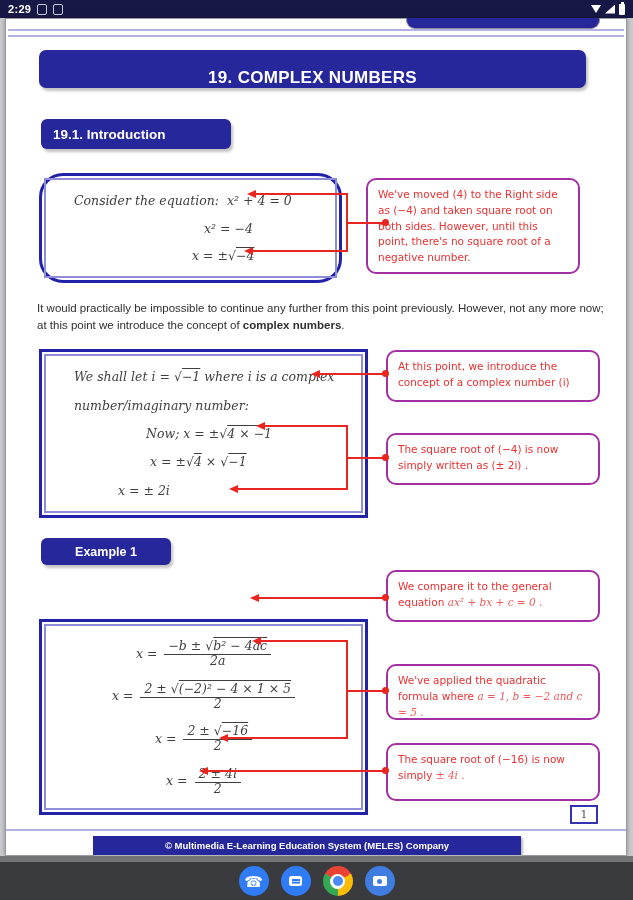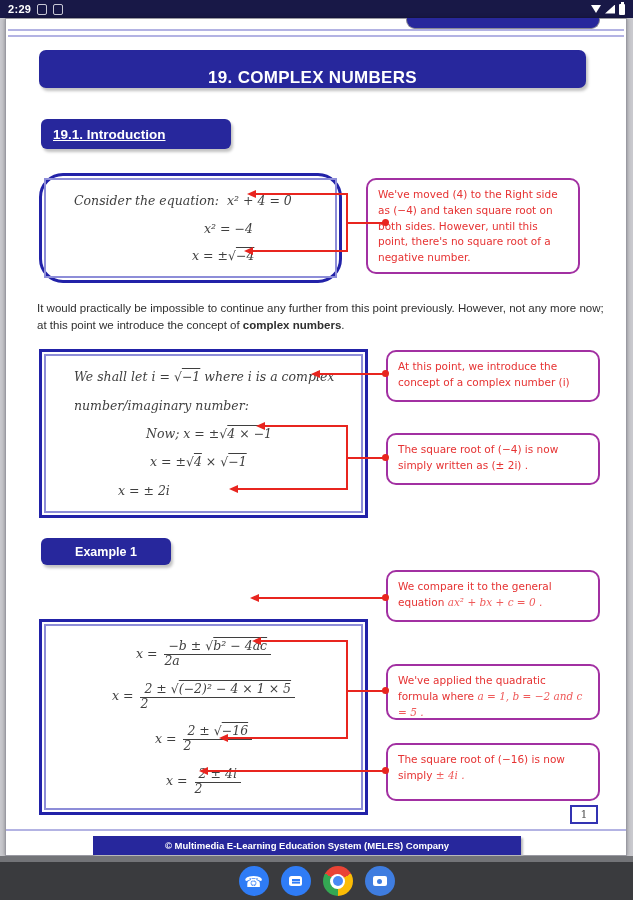--- a/index.html
+++ b/index.html
@@ -20,36 +20,36 @@
         border:1px solid #9a9aa2;box-sizing:border-box;box-shadow:0 0 4px rgba(0,0,0,.35);}
   .navy{background:#27279c;color:#fff;}
   .hline{position:absolute;height:2px;background:#b3b3e3;}
   .topclip{position:absolute;left:400px;top:-1px;width:192px;height:10px;background:#27279c;
            border:1px solid #8a8a94;border-top:none;border-radius:0 0 9px 9px;}
   .titlebox{position:absolute;left:33px;top:31px;width:547px;height:38px;border-radius:7px;
             display:flex;align-items:flex-end;justify-content:center;font-size:17px;font-weight:bold;
             box-shadow:2px 3px 3px #c2c2c2;letter-spacing:.3px;}
   .sectionbox{position:absolute;left:35px;top:100px;width:190px;height:30px;border-radius:6px;
               display:flex;align-items:center;padding-left:12px;box-sizing:border-box;
-              font-size:13.5px;font-weight:bold;box-shadow:2px 3px 3px #c2c2c2;text-decoration:underline;}
+              font-size:13.5px;font-weight:bold;box-shadow:2px 3px 3px #c2c2c2;}
   .examplebox{position:absolute;left:35px;top:519px;width:130px;height:27px;border-radius:6px;
               display:flex;align-items:center;justify-content:center;font-size:12.5px;font-weight:bold;
               box-shadow:2px 3px 3px #c2c2c2;}
   
   .mbox{position:absolute;border:3px solid #2222a8;padding:2px;box-sizing:border-box;background:#fff;}
   .mbox-in{width:100%;height:100%;border:2px solid #8d8dd8;box-sizing:border-box;
            display:flex;flex-direction:column;justify-content:space-evenly;
            font-family:"DejaVu Serif",serif;font-style:italic;font-size:12.5px;color:#3f3f3f;}
   .rad{text-decoration:overline;}
   .solvebox{position:absolute;left:35px;top:561px;width:235px;height:30px;border:2px solid #15803d;
             border-radius:8px;box-sizing:border-box;display:flex;align-items:center;padding-left:18px;
             font-family:"DejaVu Serif",serif;font-style:italic;font-size:12.5px;color:#3f3f3f;margin-top:45px;}
   
   .mrow{display:flex;align-items:center;justify-content:center;gap:7px;}
-  .frac{display:inline-block;}
+  .frac{display:inline-block;text-align:center;}
   .frac .num{border-bottom:1.2px solid #3f3f3f;padding:0 4px 1px;}
   .frac .den{padding-top:1px;}
   
   .abox{position:absolute;border:2px solid #a230a2;border-radius:10px;background:#fff;
         padding:7px 10px;box-sizing:border-box;color:#e63232;font-family:"DejaVu Sans",sans-serif;
         font-size:10.5px;line-height:1.5;}
   .amath{font-family:"DejaVu Serif",serif;font-style:italic;color:#ef5a5a;}
   
   .para{position:absolute;left:31px;top:281px;width:568px;font-size:11.5px;line-height:1.45;color:#2f2f2f;}
   

